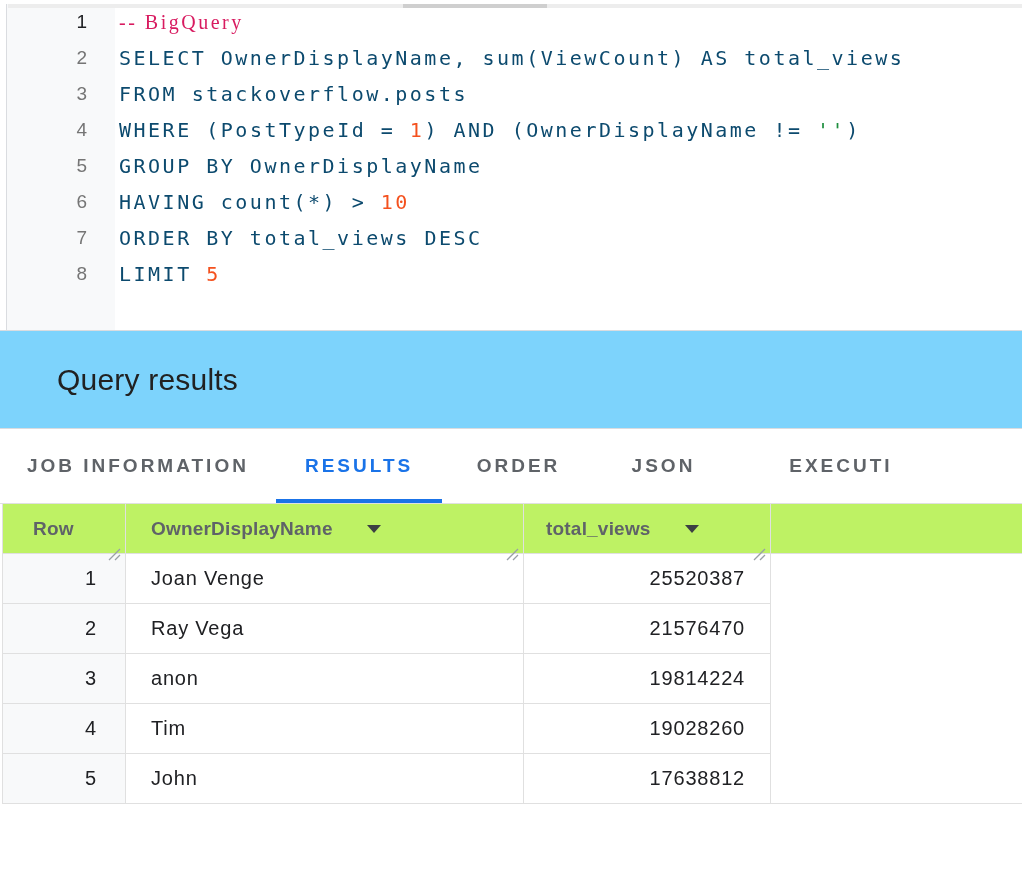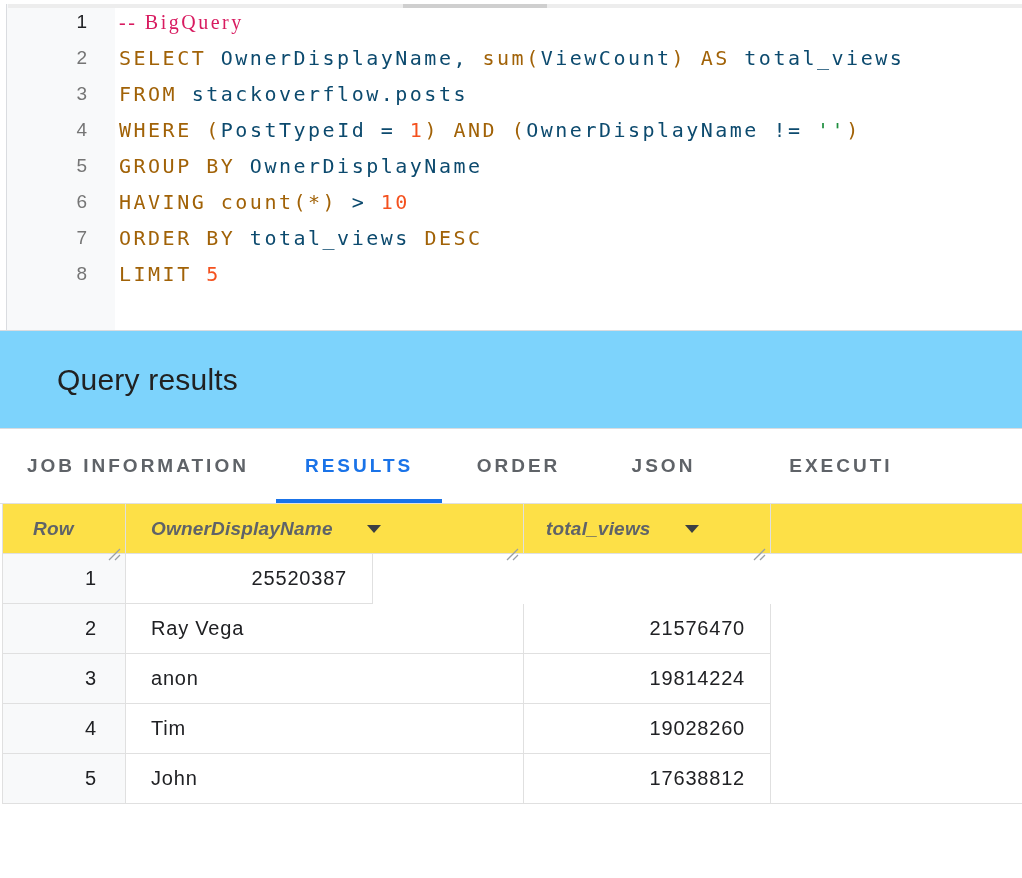--- a/index.html
+++ b/index.html
@@ -14,21 +14,21 @@
   
   .editor { margin-top:4px; height:327px; display:flex; border-bottom:1px solid #dadce0;
             padding-left:6px; background:#fff; }
   .gutter { width:109px; background:#f8f9fa; border-left:1px solid #dadce0;
             font-size:19px; color:#757575; text-align:right; padding-right:28px; }
   .ln { height:36px; line-height:36px; }
   .ln.active { color:#202124; }
   .code { flex:1; padding-left:4px; font-family:"DejaVu Sans Mono", monospace;
           font-size:20px; letter-spacing:2.5px; white-space:pre; overflow:hidden; }
   .code-line { height:36px; line-height:36px; }
-  .tok-kw      { color:#a16207; }
+  .tok-kw      { color:#0c4a6e; }
   .tok-comment { color:#d81b60;font-family:Liberation Serif, serif; }
   .tok-num     { color:#f4511e; }
   .tok-str     { color:#1e8e3e; }
   .tok-id      { color:#0c4a6e; }
 
   
   .results-header { height:98px; border-bottom:1px solid #dadce0; display:flex;
                     align-items:center; padding-left:57px; background:#7dd3fc; }
   .results-title { font-size:30px; font-weight:400; color:#212121; letter-spacing:0.2px; }
 
@@ -37,21 +37,21 @@
   .tab  { height:100%; display:flex; align-items:center; justify-content:center;
           font-size:19px; font-weight:700; letter-spacing:3px; color:#5f6368;
           position:relative; cursor:pointer; white-space:nowrap; }
   .tab.active { color:#1a73e8; }
   .tab.clipped { justify-content:flex-start; padding-left:57px; overflow:hidden; }
   .ink { position:absolute; left:0; right:0; bottom:0; height:4px; background:#1a73e8; }
 
   
   .rtable { border-top:1px solid #e0e0e0; }
   .tinner { margin-left:2px; border-left:1px solid #e0e0e0; }
-  .thead  { display:flex; height:50px; background:#fde047; position:relative;font-style:italic; }
+  .thead  { display:flex; height:50px; background:#bef264; position:relative; }
   .th { position:relative; display:flex; align-items:center; font-size:19px;
         font-weight:700; color:#5f6368; letter-spacing:0.2px; }
   .tr { display:flex; height:50px; }
   .td { display:flex; align-items:center; font-size:20px; letter-spacing:0.8px; color:#202124; }
   .c0 { width:123px; border-right:1px solid #e0e0e0; }
   .c1 { width:398px; border-right:1px solid #e0e0e0; }
   .c2 { width:247px; border-right:1px solid #e0e0e0; }
   .spacer { flex:1; }
   .th.c0 { padding-left:30px; }
   .th.c1 { padding-left:25px; }
@@ -133,20 +133,21 @@
             <span class="sort-arrow"></span>
             <span class="grip"><svg width="16" height="16" viewBox="0 0 16 16">
                 <path d="M3 14 L14 3 M9 14 L14 9" stroke="#9aa0a6" stroke-width="1.3" fill="none"></path>
               </svg></span>
           </div>
           <div class="th spacer"></div>
         </div>
       <div class="tbody">
           <div class="tr">
             <div class="td c0">1</div>
+            <div class="td c1">Joan Venge</div>
             <div class="td c2">25520387</div>
             <div class="td spacer"></div>
           </div>
           <div class="tr">
             <div class="td c0">2</div>
             <div class="td c1">Ray Vega</div>
             <div class="td c2">21576470</div>
             <div class="td spacer"></div>
           </div>
           <div class="tr">

